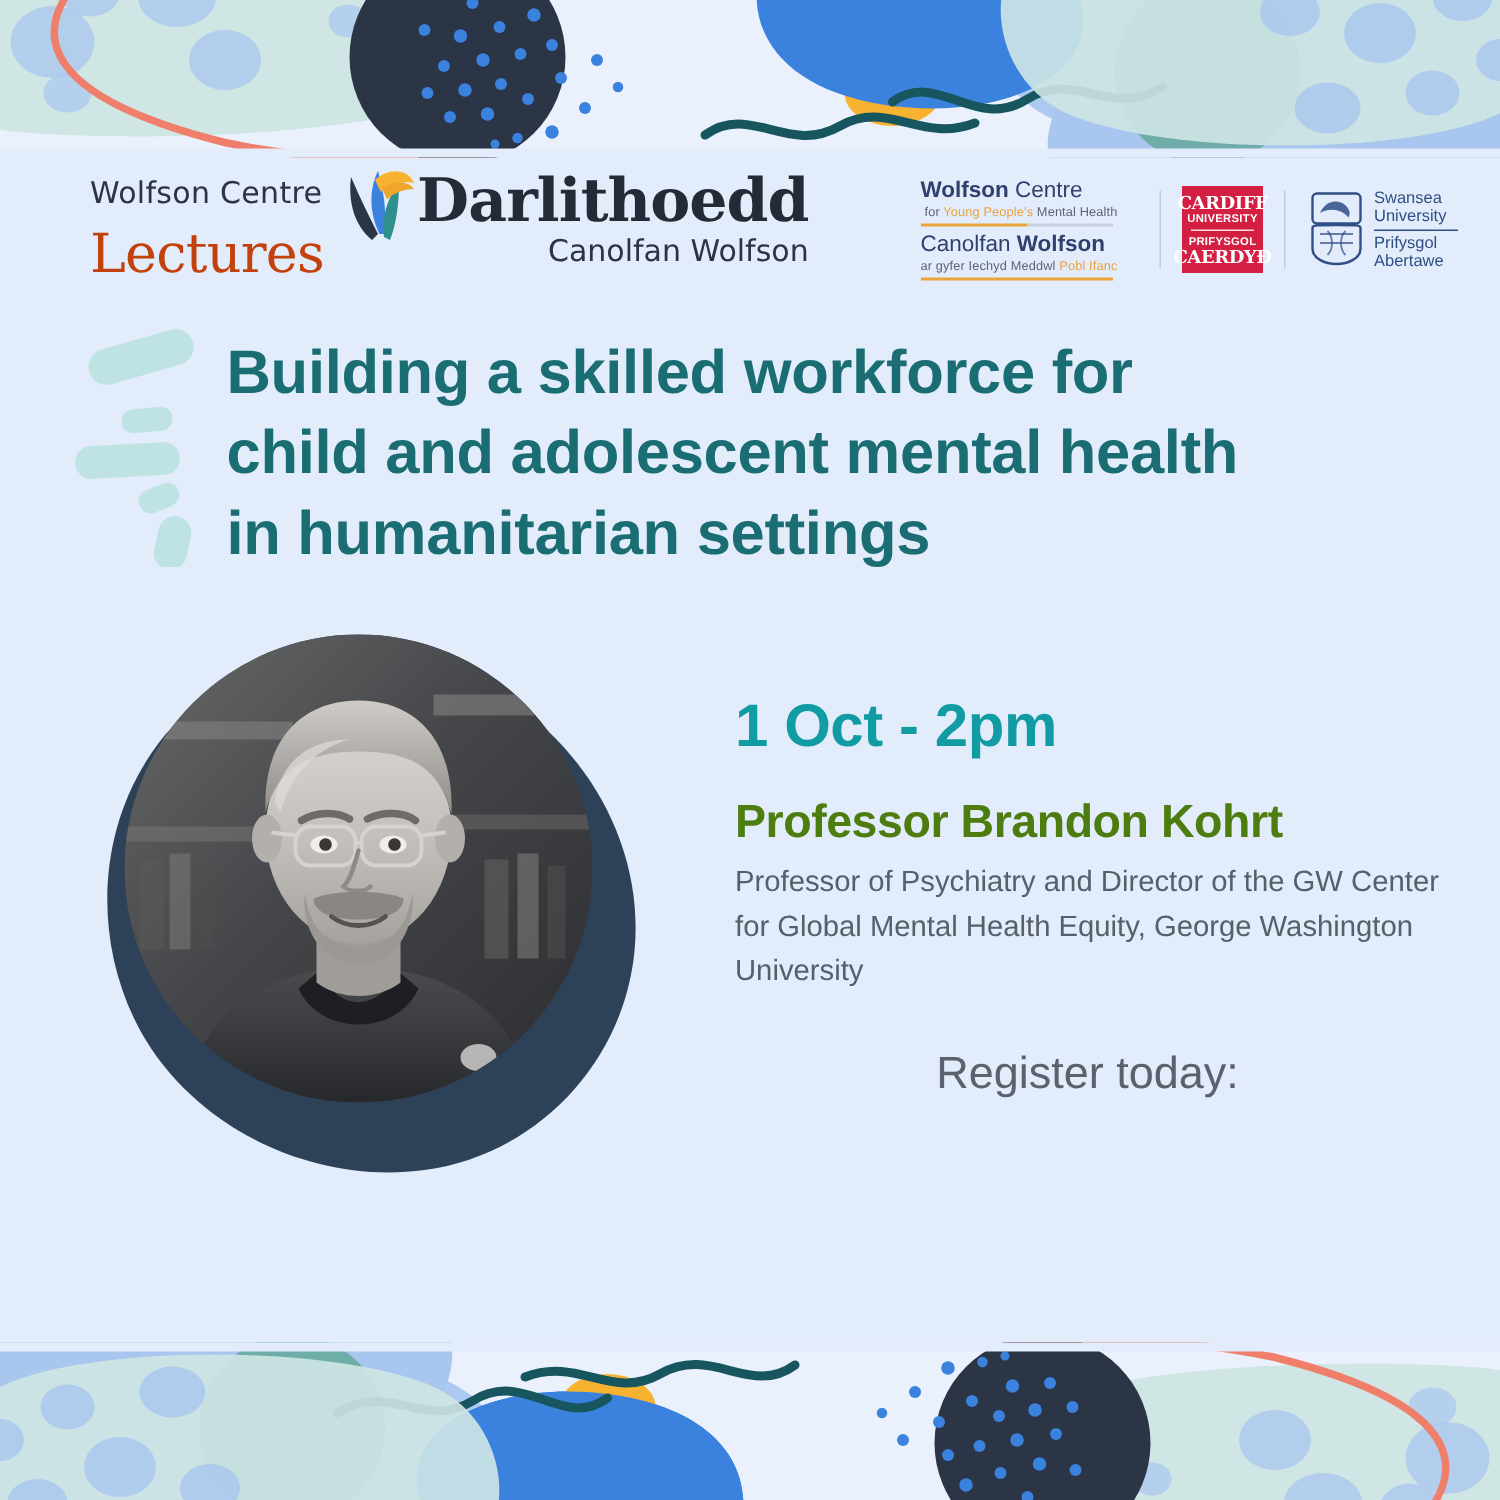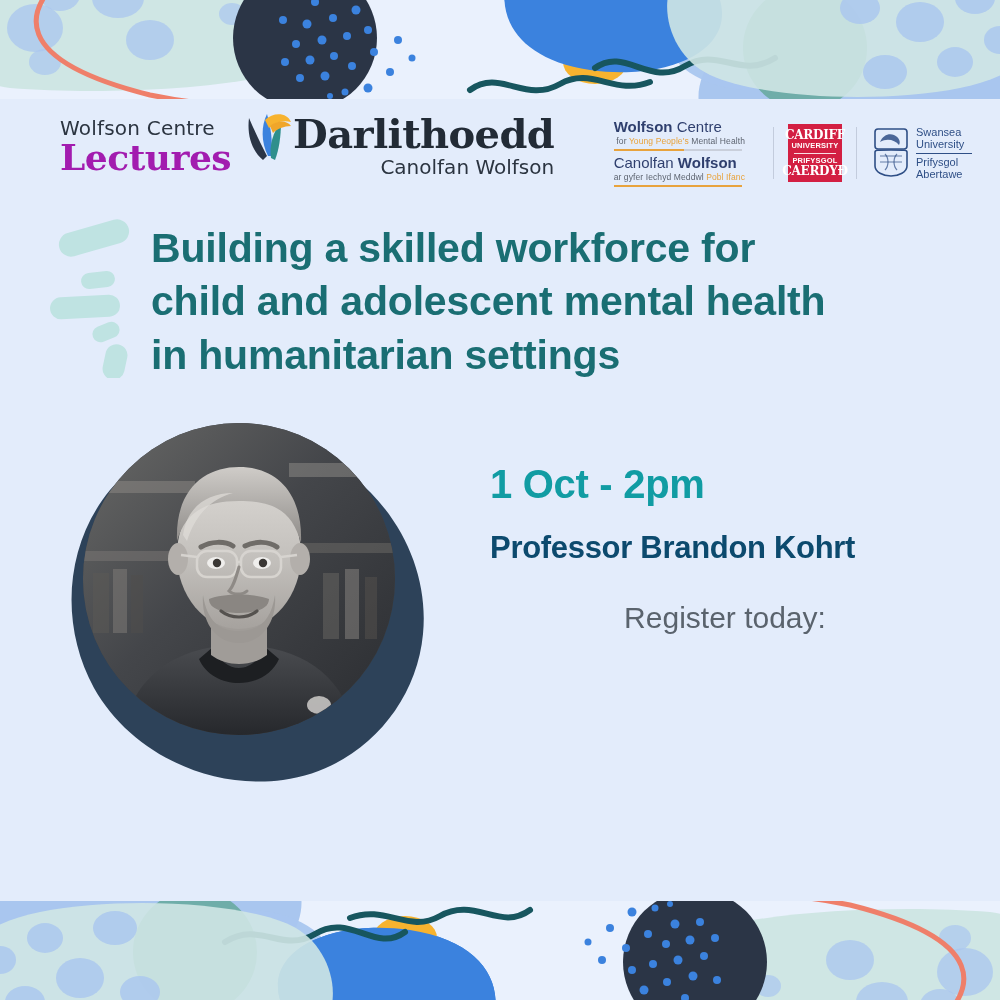--- a/index.html
+++ b/index.html
@@ -57,24 +57,24 @@
     padding-top: 6px;
   }
   .wolfson-centre-sm {
     font-size: 20px;
     color: #2b3440;
     letter-spacing: .2px;
     font-family: "DejaVu Sans", sans-serif;
   }
   .lectures-big {
     font-size: 36px;
-    font-weight: bold;
-    color: #a21caf;
+    font-weight: normal;
+    color: #c2410c;
     letter-spacing: -.5px;
-    margin-top: 1px;
+    margin-top: 14px;
     font-family: "DejaVu Serif", serif;
   }
   .swoosh { width: 54px; height: 62px; margin: 0 2px 0 6px; }
   .darlith-block {
     display: flex;
     flex-direction: column;
     align-items: flex-end;
     line-height: 1;
     padding-top: 2px;
   }
@@ -220,21 +220,21 @@
   .event-date {
     font-size: 40px;
     font-weight: bold;
     color: #119ca3;
     letter-spacing: -.3px;
     line-height: 1.1;
   }
   .speaker-name {
     font-size: 31px;
     font-weight: bold;
-    color: #0c4a6e;
+    color: #4d7c0f;
     margin-top: 25px;
     letter-spacing: -.3px;
     line-height: 1.1;
   }
   .speaker-bio {
     font-size: 19.5px;
     color: #55606b;
     line-height: 1.52;
     margin-top: 9px;
   }
@@ -504,20 +504,21 @@
         <path d="M138,188 C148,196 164,196 174,188" stroke="#55524f" stroke-width="3.2" fill="none" stroke-linecap="round"></path>
 
         <ellipse cx="236" cy="282" rx="12" ry="9" fill="#cfcdca" opacity=".85"></ellipse>
       </svg>
     </div>
   </div>
 
   <div class="details">
     <div class="event-date">1 Oct - 2pm</div>
     <div class="speaker-name">Professor Brandon Kohrt</div>
+    <div class="speaker-bio">Professor of Psychiatry and Director of the GW Center for Global Mental Health Equity, George Washington University</div>
     <div class="register-label">Register today:</div>
   </div>
 
   <div class="banner banner-bottom">
     <svg width="1000" height="105" viewBox="0 0 1000 105" xmlns="http://www.w3.org/2000/svg">
       <defs>
         <clipPath id="bclipB">
             <rect x="0" y="0" width="1000" height="105"></rect>
           </clipPath>
         <clipPath id="mintA2">

